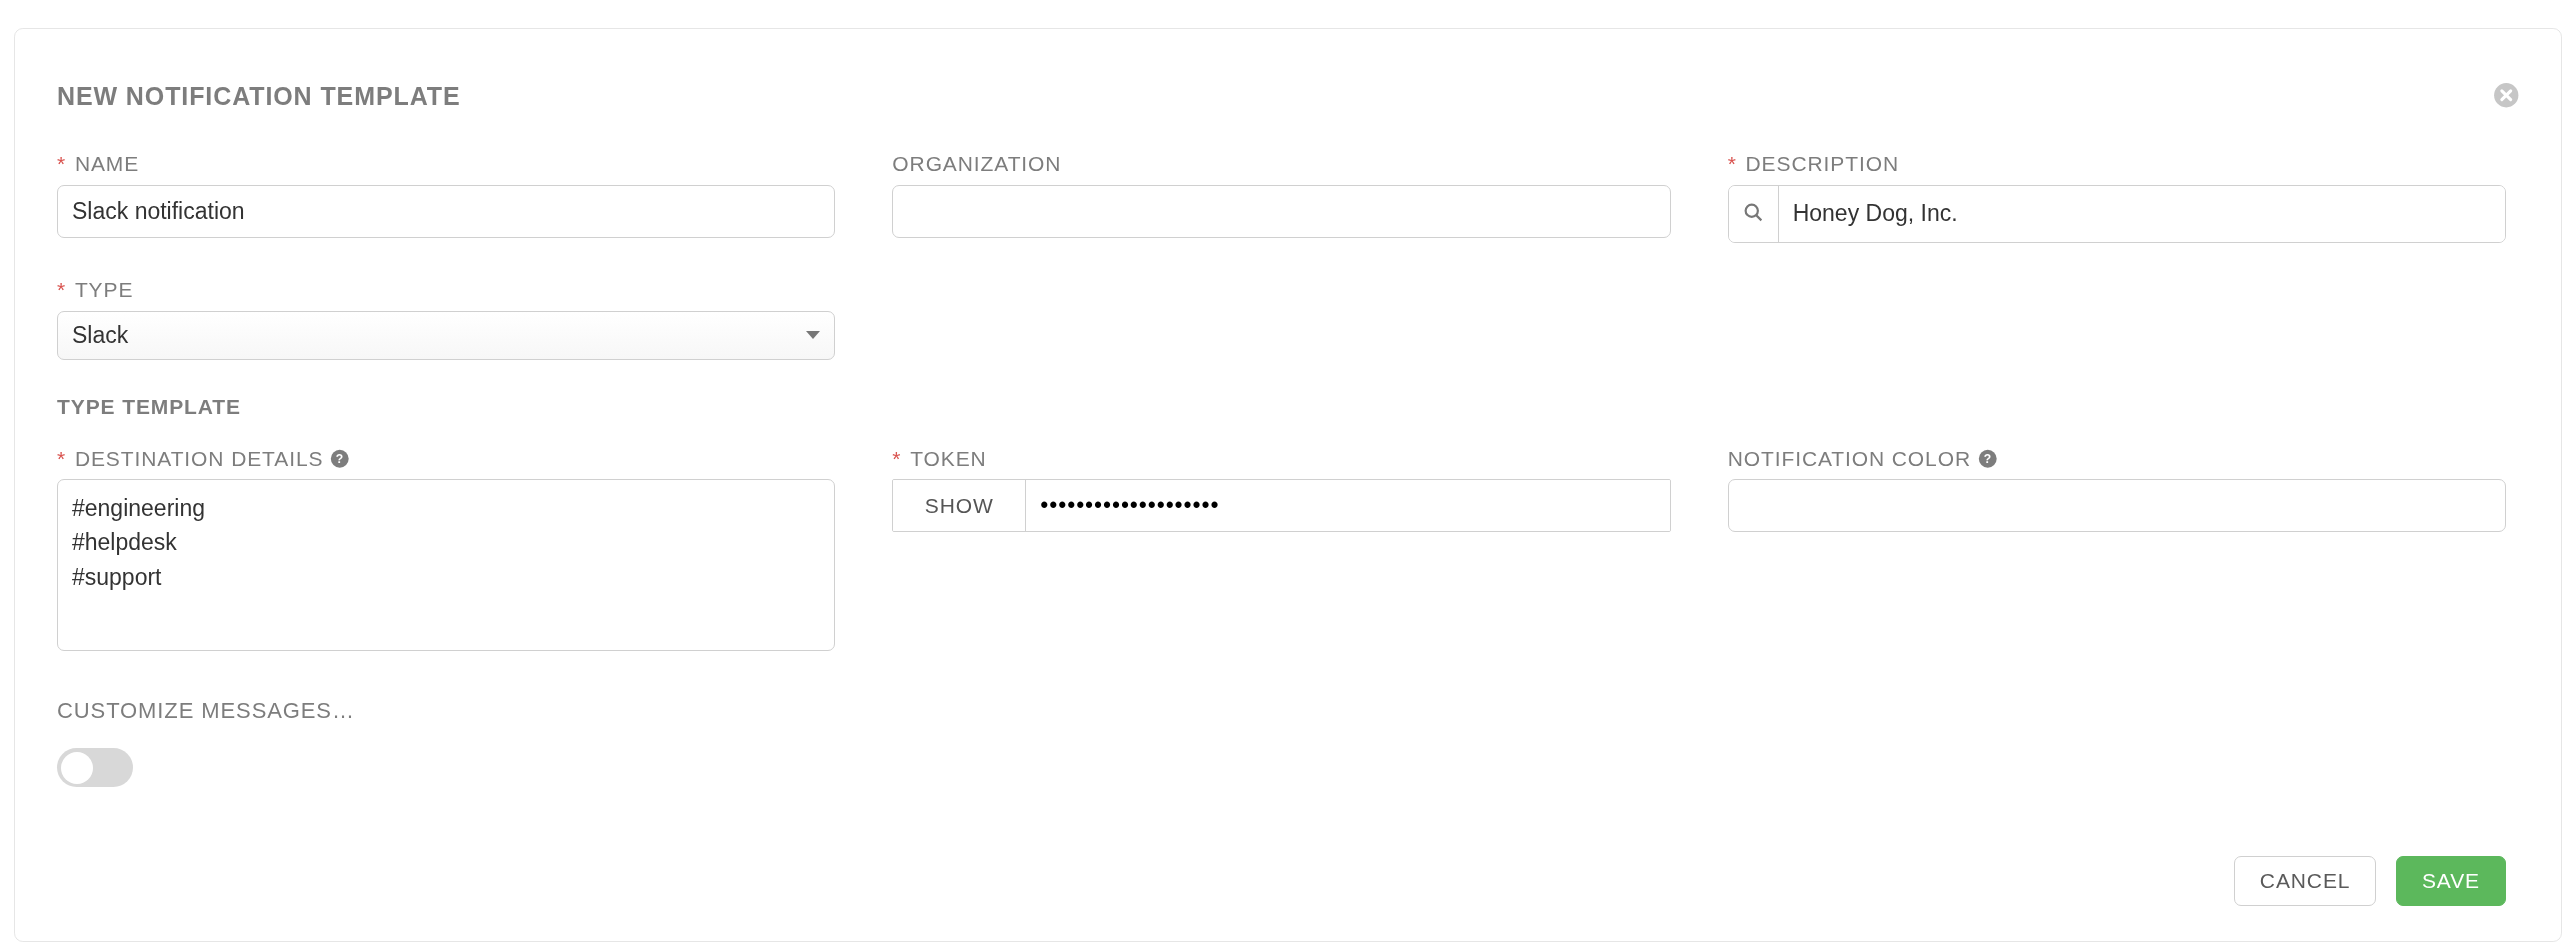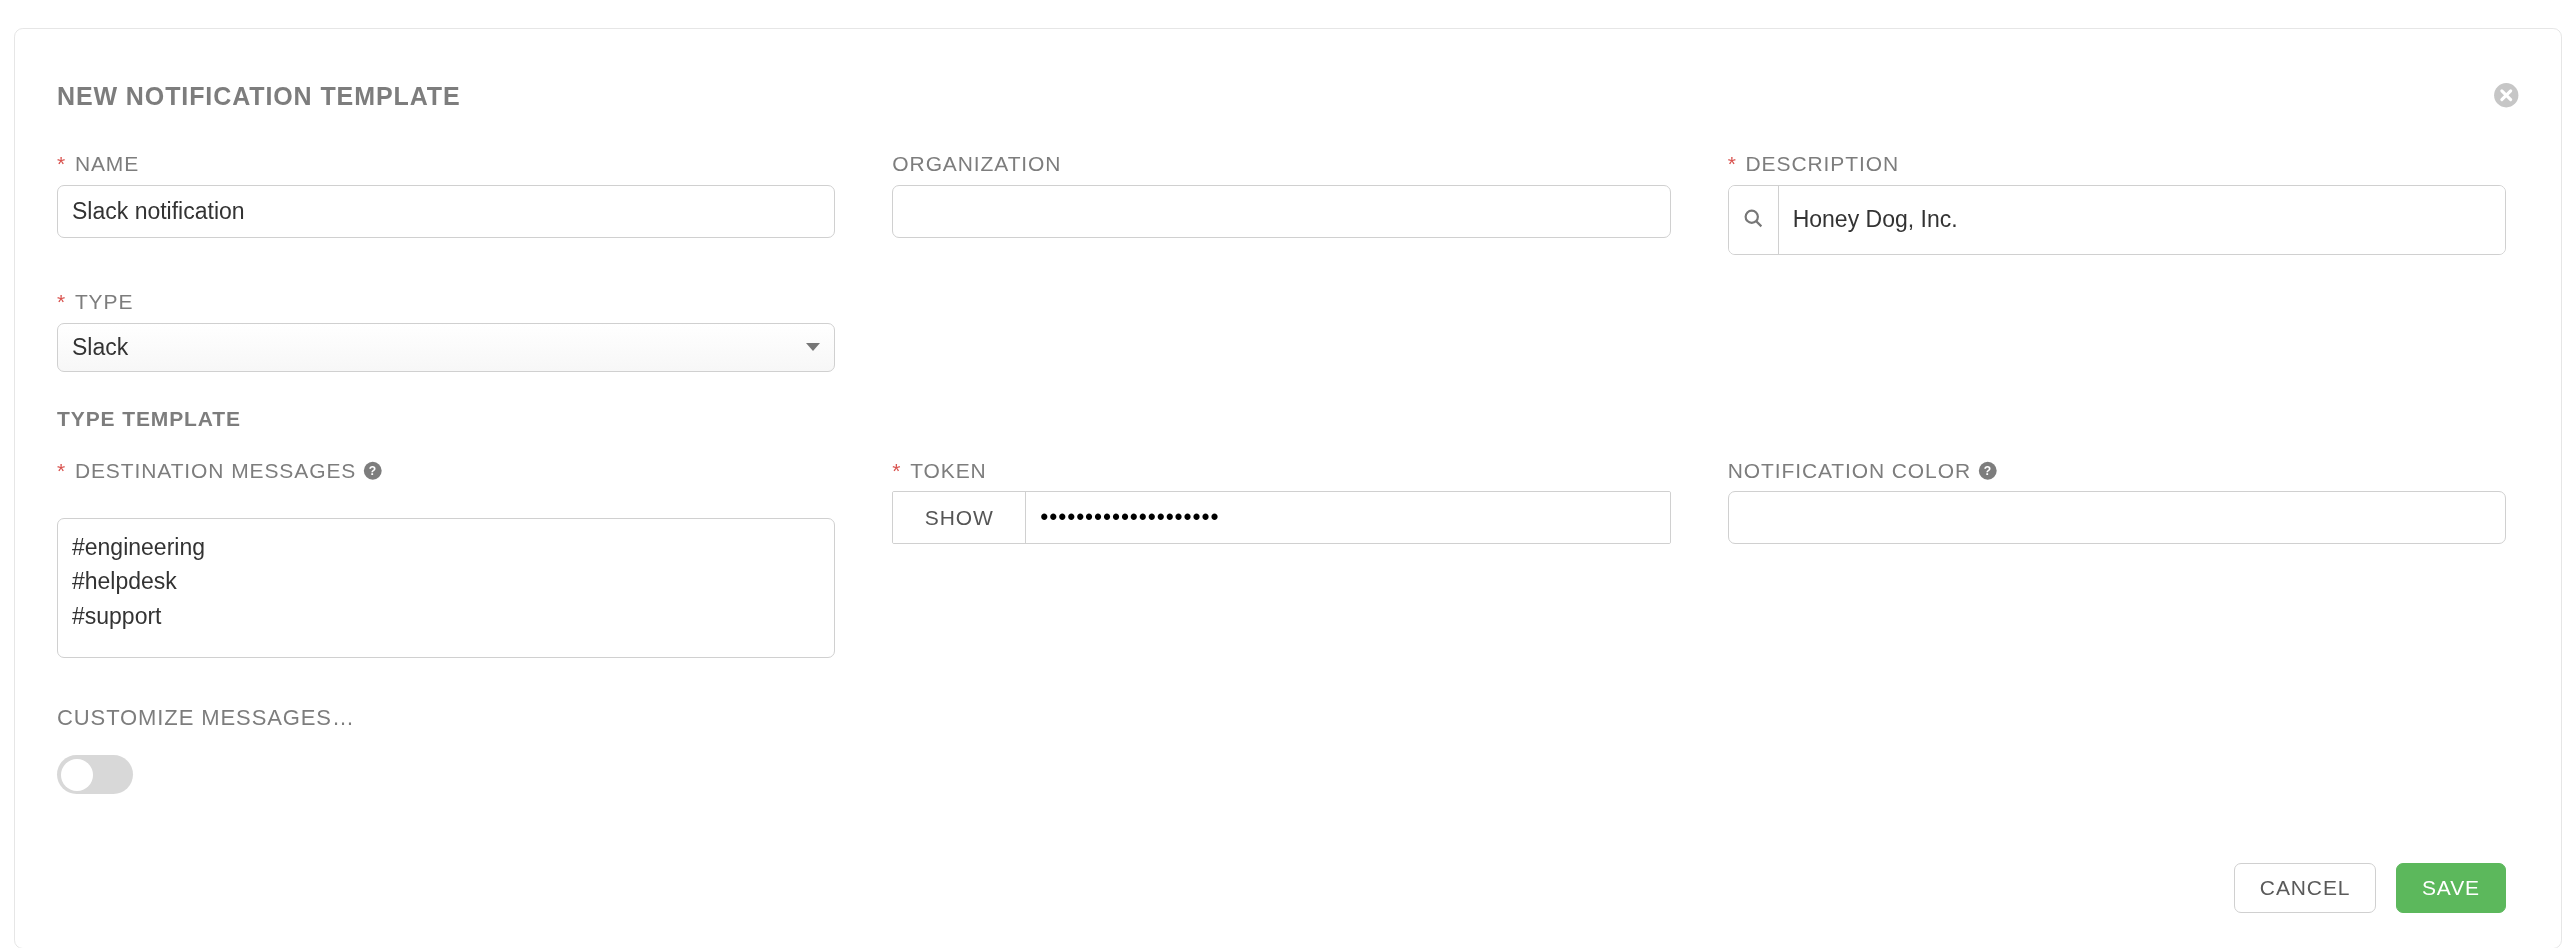--- a/index.html
+++ b/index.html
@@ -80,21 +80,21 @@
   }
   .select-box .caret {
     width: 0; height: 0;
     border-left: 7px solid transparent;
     border-right: 7px solid transparent;
     border-top: 8.8px solid #777;
   }
   .org-input-wrap {
     display: flex;
     width: 100%;
-    height: 70px;
+    height: 58px;
     border: 1.8px solid #d0d0d0;
     border-radius: 7px;
     overflow: hidden;
   }
   .org-search-btn {
     width: 50px;
     border-right: 1.8px solid #d0d0d0;
     display:flex; align-items:center; justify-content:center;
     background: #fff;
     cursor: pointer;
@@ -109,24 +109,23 @@
     color: #333;
   }
   .section-heading {
     font-size: 21px;
     font-weight: 700;
     color: #7d7d7d;
     letter-spacing: 0.9px;
     margin: 7px 0 28px 0;
   }
   .textarea {
-    height: 140px;
+    height: 172px;
     resize: none;
     line-height: 1.5;
-    margin-top: 27px;
   }
   .token-wrap {
     display: flex;
     width: 100%;
     height: 53px;
     border: 1.8px solid #d0d0d0;
     border-radius: 2px;
     overflow: hidden;
   }
   .show-btn {
@@ -263,21 +262,21 @@
       <div class="col"></div>
       <div class="col"></div>
     </div>
 
     <div class="section-heading">TYPE TEMPLATE</div>
 
     <div class="row" style="align-items:flex-start;">
       <div class="col">
         <div class="field-label">
           <span class="req">*</span>
-            <span>DESTINATION MESSAGES</span>
+            <span>DESTINATION DETAILS</span>
           <span class="help-icon">
             <svg viewBox="0 0 24 24" fill="currentColor" style="font-size:24px">
                 <circle cx="12" cy="12" r="11"></circle>
                 <text x="12" y="17" text-anchor="middle" font-size="15" fill="#fff" font-family="Arial" font-weight="bold">?</text>
               </svg>
           </span>
         </div>
         <textarea class="textarea" style="">#engineering
 #helpdesk
 #support</textarea>

